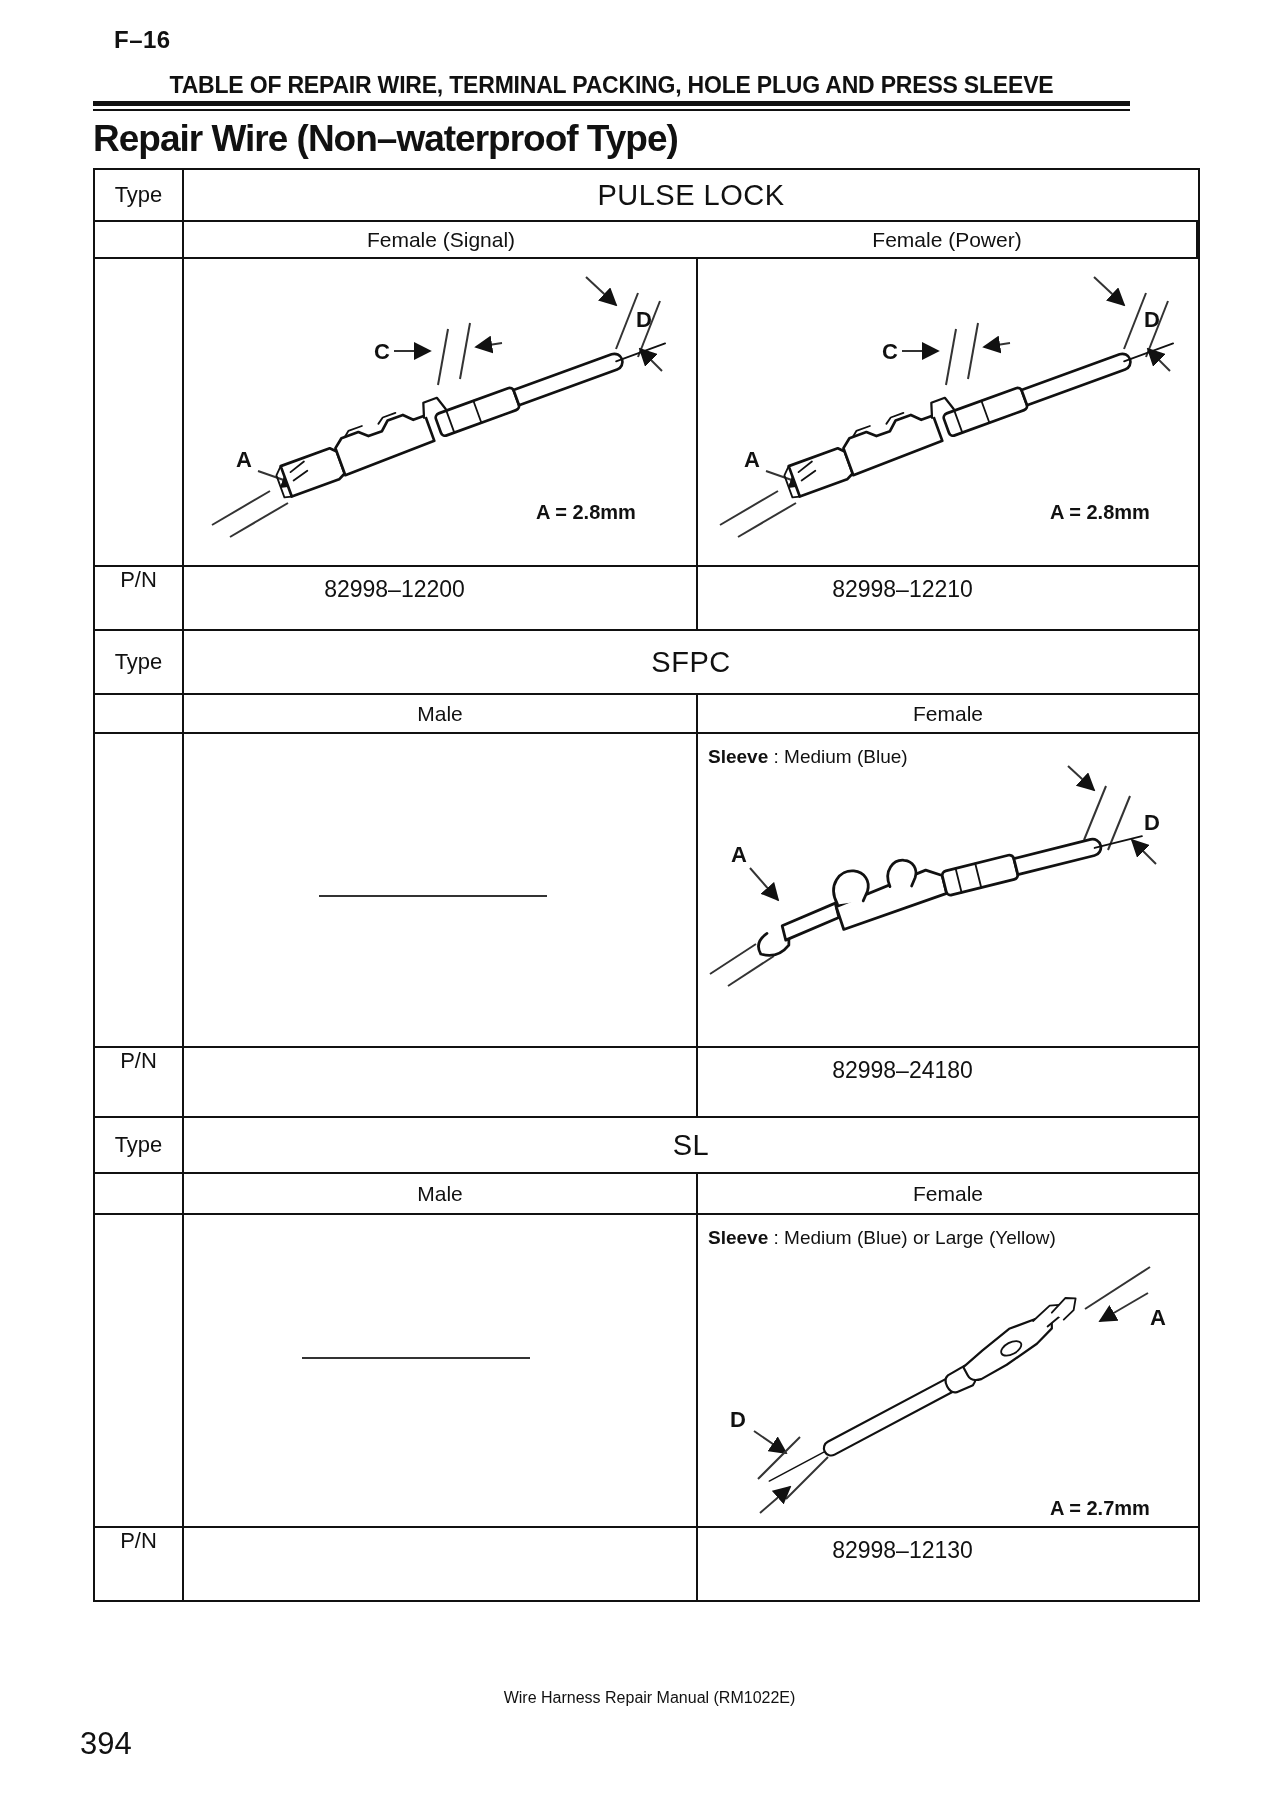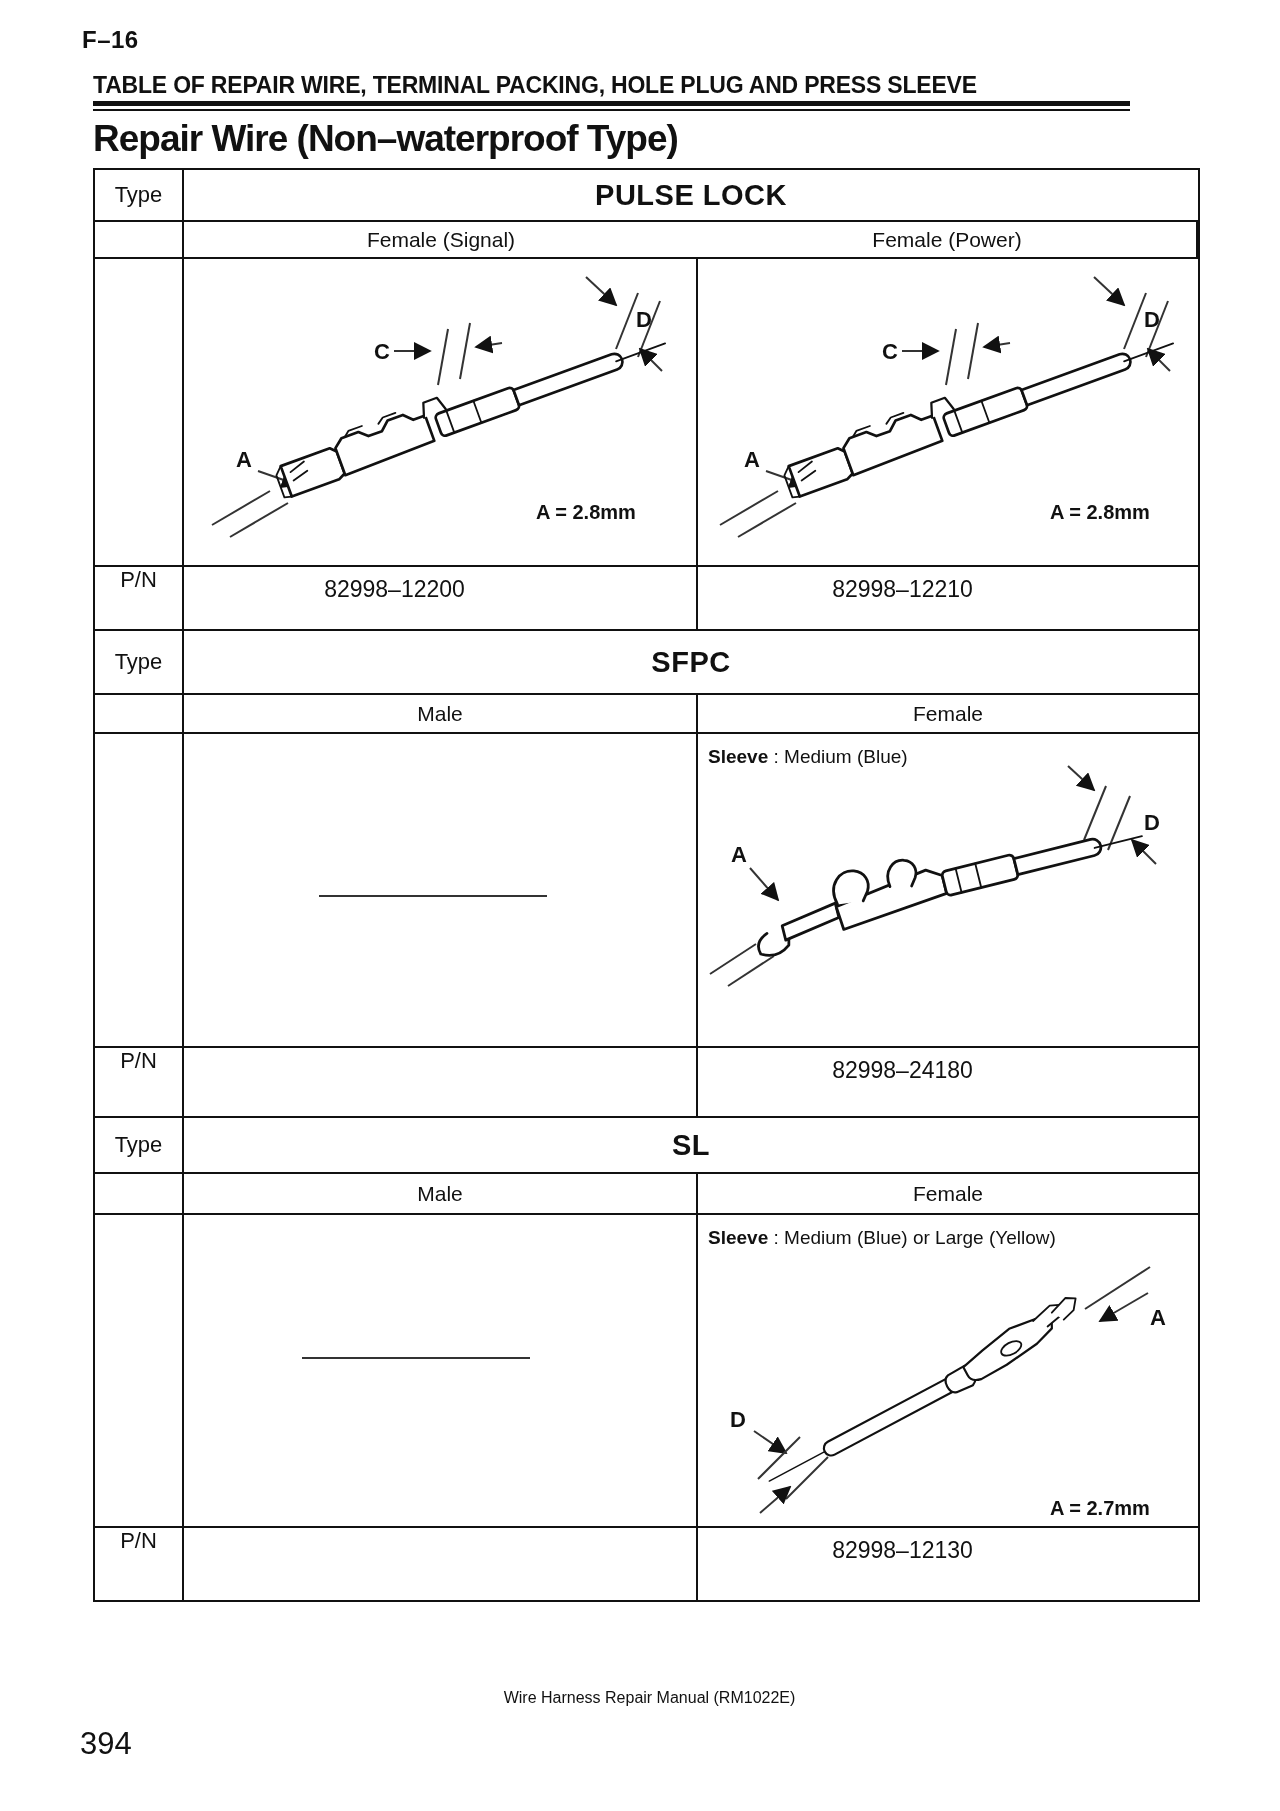--- a/index.html
+++ b/index.html
@@ -1,35 +1,35 @@
 <!DOCTYPE html>
 <html><head>
 <meta charset="utf-8">
 <style>
   html,body{margin:0;padding:0;background:#e8e8e8;}
   .page{position:relative;width:1280px;height:1811px;background:#fff;color:#111;
         font-family:"Liberation Sans", sans-serif;overflow:hidden;margin:0 auto;}
   .abs{position:absolute;}
-  .page-ref{left:82px;top:26px;font-size:24px;font-weight:700;letter-spacing:.5px;}
-  .doc-title{left:93px;top:72px;width:1037px;font-size:23px;font-weight:700;letter-spacing:-0.2px;white-space:nowrap;}
+  .page-ref{left:114px;top:26px;font-size:24px;font-weight:700;letter-spacing:.5px;}
+  .doc-title{left:93px;top:72px;width:1037px;text-align:center;font-size:23px;font-weight:700;letter-spacing:-0.2px;white-space:nowrap;}
   .rule-thick{left:93px;top:101px;width:1037px;height:5px;background:#111;}
   .rule-thin{left:93px;top:109px;width:1037px;height:2px;background:#111;}
   .section-heading{left:93px;top:118px;font-size:37px;font-weight:700;letter-spacing:-1px;white-space:nowrap;}
 
   .manual-table{position:absolute;left:93px;top:168px;display:grid;
     grid-template-columns:89px 514px 500px;
     grid-template-rows:52px 37px 308px 64px 64px 39px 314px 70px 56px 41px 313px 72px;
     border:2px solid #111;}
   .c{border-right:2px solid #111;border-bottom:2px solid #111;box-sizing:border-box;
      position:relative;overflow:hidden;display:flex;align-items:center;justify-content:center;}
   .c.lastcol{border-right:none;}
   .c.lastrow{border-bottom:none;}
   .c.span2{grid-column:2/4;}
   .lbl{font-size:22px;}
-  .type-name{font-size:29px;font-weight:700;letter-spacing:.5px;}
+  .type-name{font-size:29px;font-weight:400;letter-spacing:.5px;}
   .subhead{font-size:21px;}
   .pn-cell{align-items:flex-start;font-size:22px;}
   .pn-val{align-items:flex-start;padding-top:9px;font-size:23px;padding-right:91px;}
   .imgcell{display:block;}
   .sleeve{position:absolute;left:10px;top:12px;font-size:19px;white-space:nowrap;}
   .sleeve b{font-weight:700;}
   .dims{position:absolute;left:352px;font-size:20px;font-weight:700;line-height:23px;white-space:pre;}
   .dims-pl{top:196px;}
   .dims-sfpc{top:224px;}
   .dims-sl{top:236px;}

